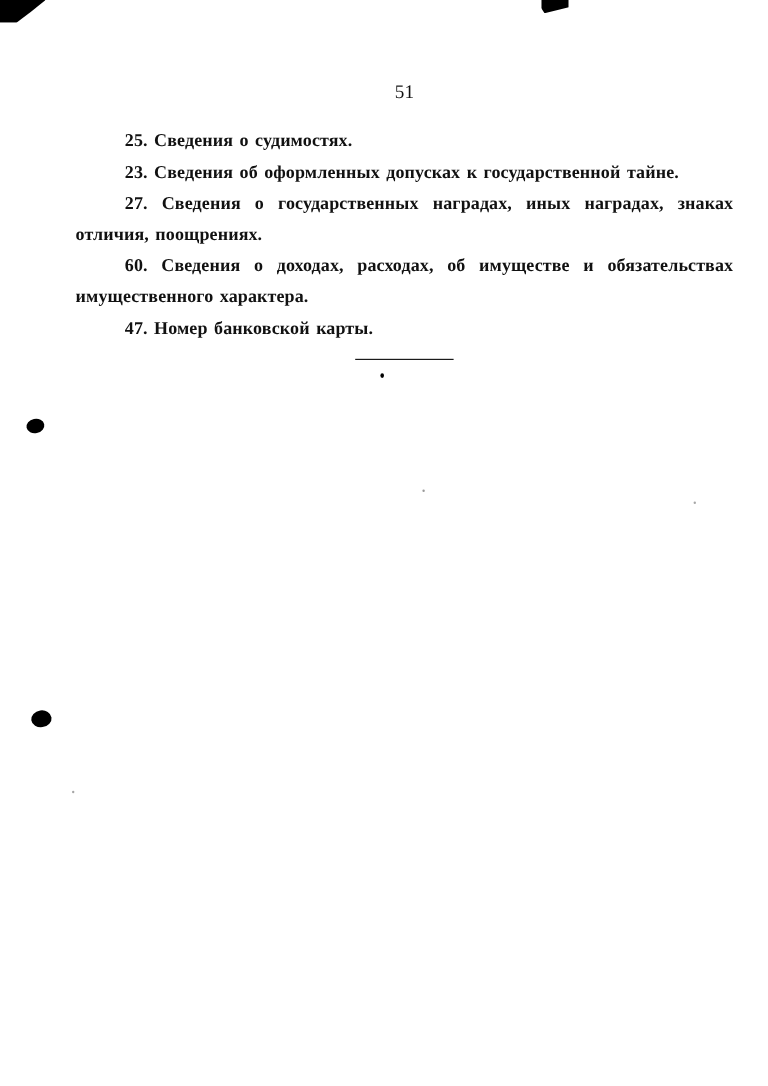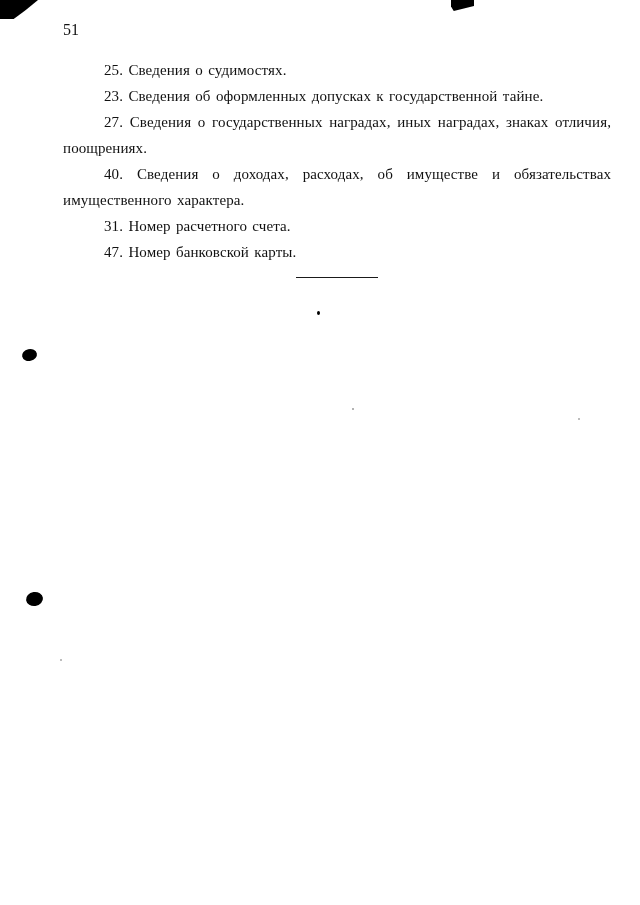--- a/index.html
+++ b/index.html
@@ -22,30 +22,33 @@
   
   .content {
     position: absolute;
     left: 63px;
     top: 20px;
     width: 548px;
     font-size: 15px;
     line-height: 26px;
   }
   .page-number {
+    text-align: center;
     font-size: 16px;
     line-height: 20px;
     margin-bottom: 17px;
+    margin-top: 48px;
   }
   .para {
     margin: 0;
     text-indent: 41px;
     text-align: justify;
     word-spacing: 1.5px;
     letter-spacing: 0.1px;
+    font-weight: bold;
   }
   .rule {
     width: 82px;
     height: 0;
     border-top: 1.4px solid #1a1a1a;
     margin: 12px auto 0 auto;
   }
   
   .corner-tl {
     position: absolute;
@@ -99,20 +102,19 @@
   <div class="speck speck-2"></div>
   <div class="speck speck-3"></div>
   <div class="speck speck-4"></div>
 
   <div class="content">
     <div class="page-number">51</div>
 
     <p class="para">25. Сведения о судимостях.</p>
     <p class="para">23. Сведения об оформленных допусках к государственной тайне.</p>
     <p class="para">27. Сведения о государственных наградах, иных наградах, знаках отличия, поощрениях.</p>
-    <p class="para">40. Сведения о доходах, расходах, об имуществе и обязательствах имущественного характера.</p>
-    <p class="para">31. Номер расчетного счета.</p>
+    <p class="para">60. Сведения о доходах, расходах, об имуществе и обязательствах имущественного характера.</p>
     <p class="para">47. Номер банковской карты.</p>
 
     <div class="rule"></div>
   </div>
 
 </div>
 
 </body></html>

